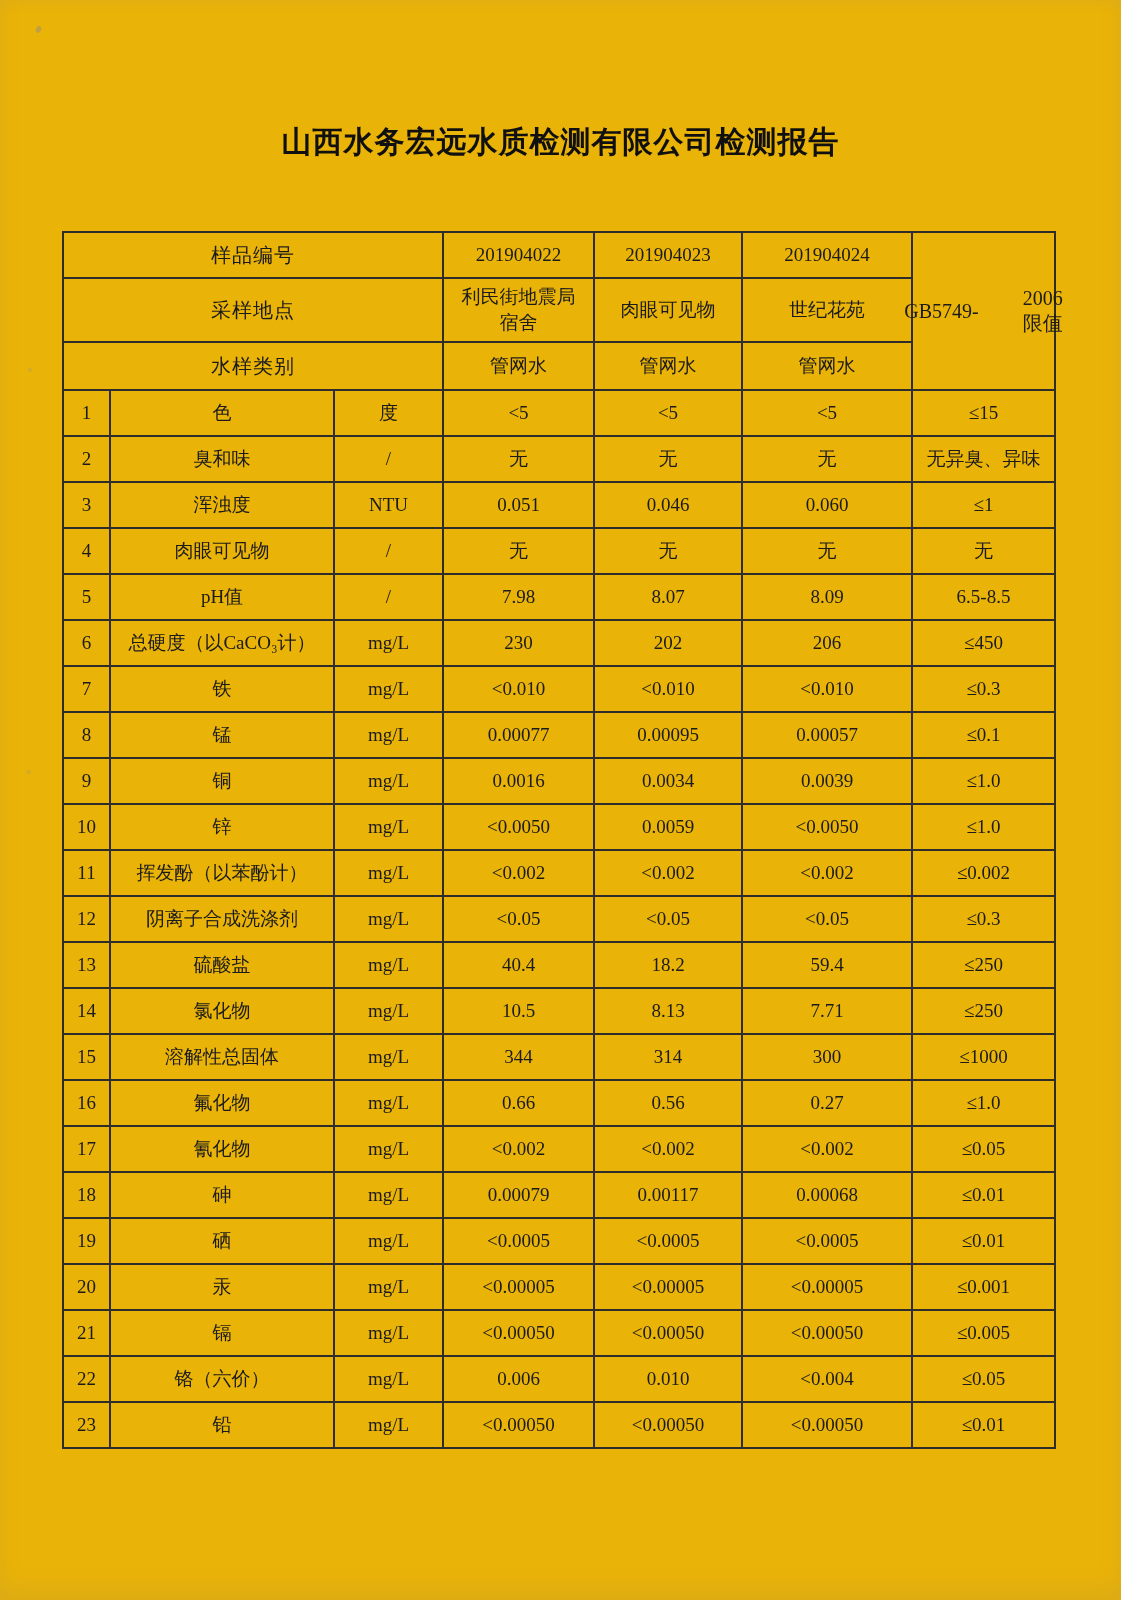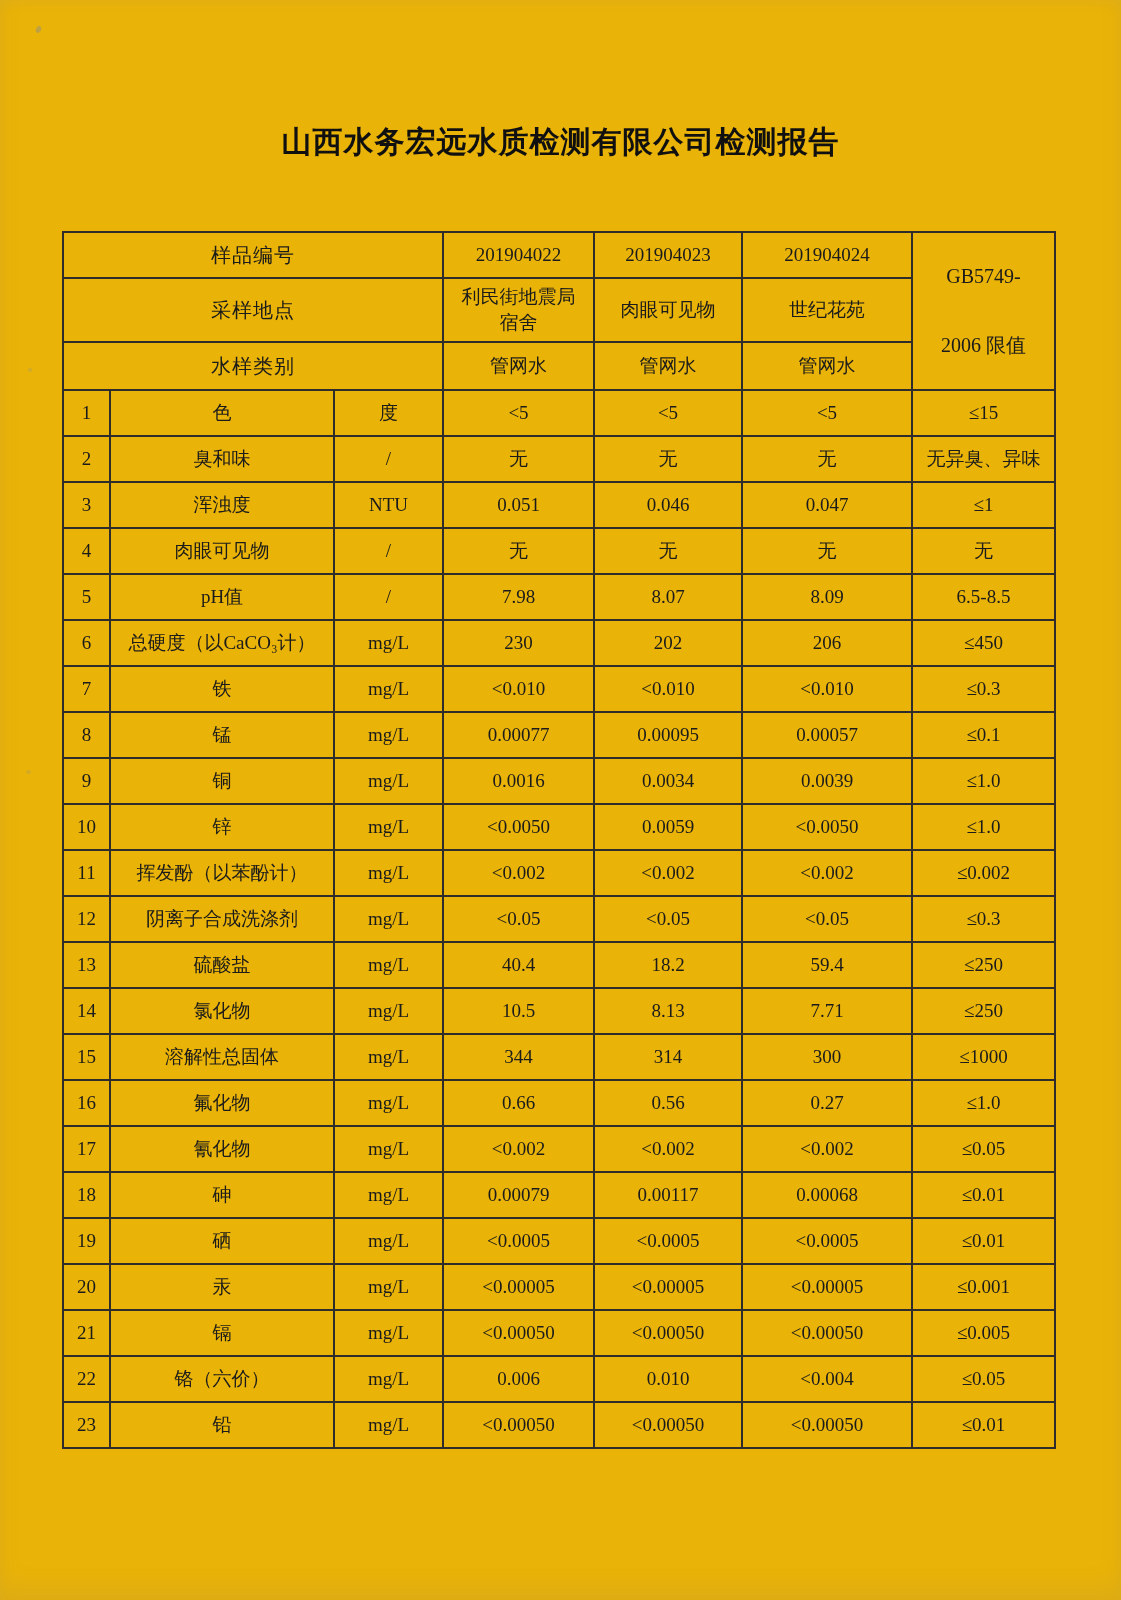--- a/index.html
+++ b/index.html
@@ -37,21 +37,21 @@
   }
   tr.hdr-r1{height:46px;margin-top:10px;}
   tr.hdr-r2{height:64px;}
   tr.hdr-r3{height:48px;}
   tr.data-row{height:46px;}
   .hlabel{font-size:20px;letter-spacing:1px;}
   .c-name{text-align:left;padding-left:10px;}
   .loc-wrap{display:inline-block;max-width:116px;line-height:1.35;}
   .limit-head{font-size:20px;}
   .limit-head .stack{
-    display:flex;flex-direction:column;justify-content:center;align-items:center;
+    display:flex;flex-direction:row;justify-content:center;align-items:center;
     gap:44px;
   }
   .speck{position:absolute;border-radius:50%;background:#8a8a90;opacity:.45;}
   .sp1{width:5px;height:7px;left:36px;top:26px;transform:rotate(25deg);}
   .sp2{width:4px;height:4px;left:28px;top:368px;opacity:.25;}
   .sp3{width:5px;height:4px;left:26px;top:770px;opacity:.22;}
 </style>
 </head>
 <body>
 
@@ -120,21 +120,21 @@
       <td class="c-val">无</td>
       <td class="c-limit">无异臭、异味</td>
     </tr>
 
     <tr class="data-row">
       <td class="c-no">3</td>
       <td class="c-name">浑浊度</td>
       <td class="c-unit">NTU</td>
       <td class="c-val">0.051</td>
       <td class="c-val">0.046</td>
-      <td class="c-val">0.047</td>
+      <td class="c-val">0.060</td>
       <td class="c-limit">≤1</td>
     </tr>
 
     <tr class="data-row">
       <td class="c-no">4</td>
       <td class="c-name">肉眼可见物</td>
       <td class="c-unit">/</td>
       <td class="c-val">无</td>
       <td class="c-val">无</td>
       <td class="c-val">无</td>

